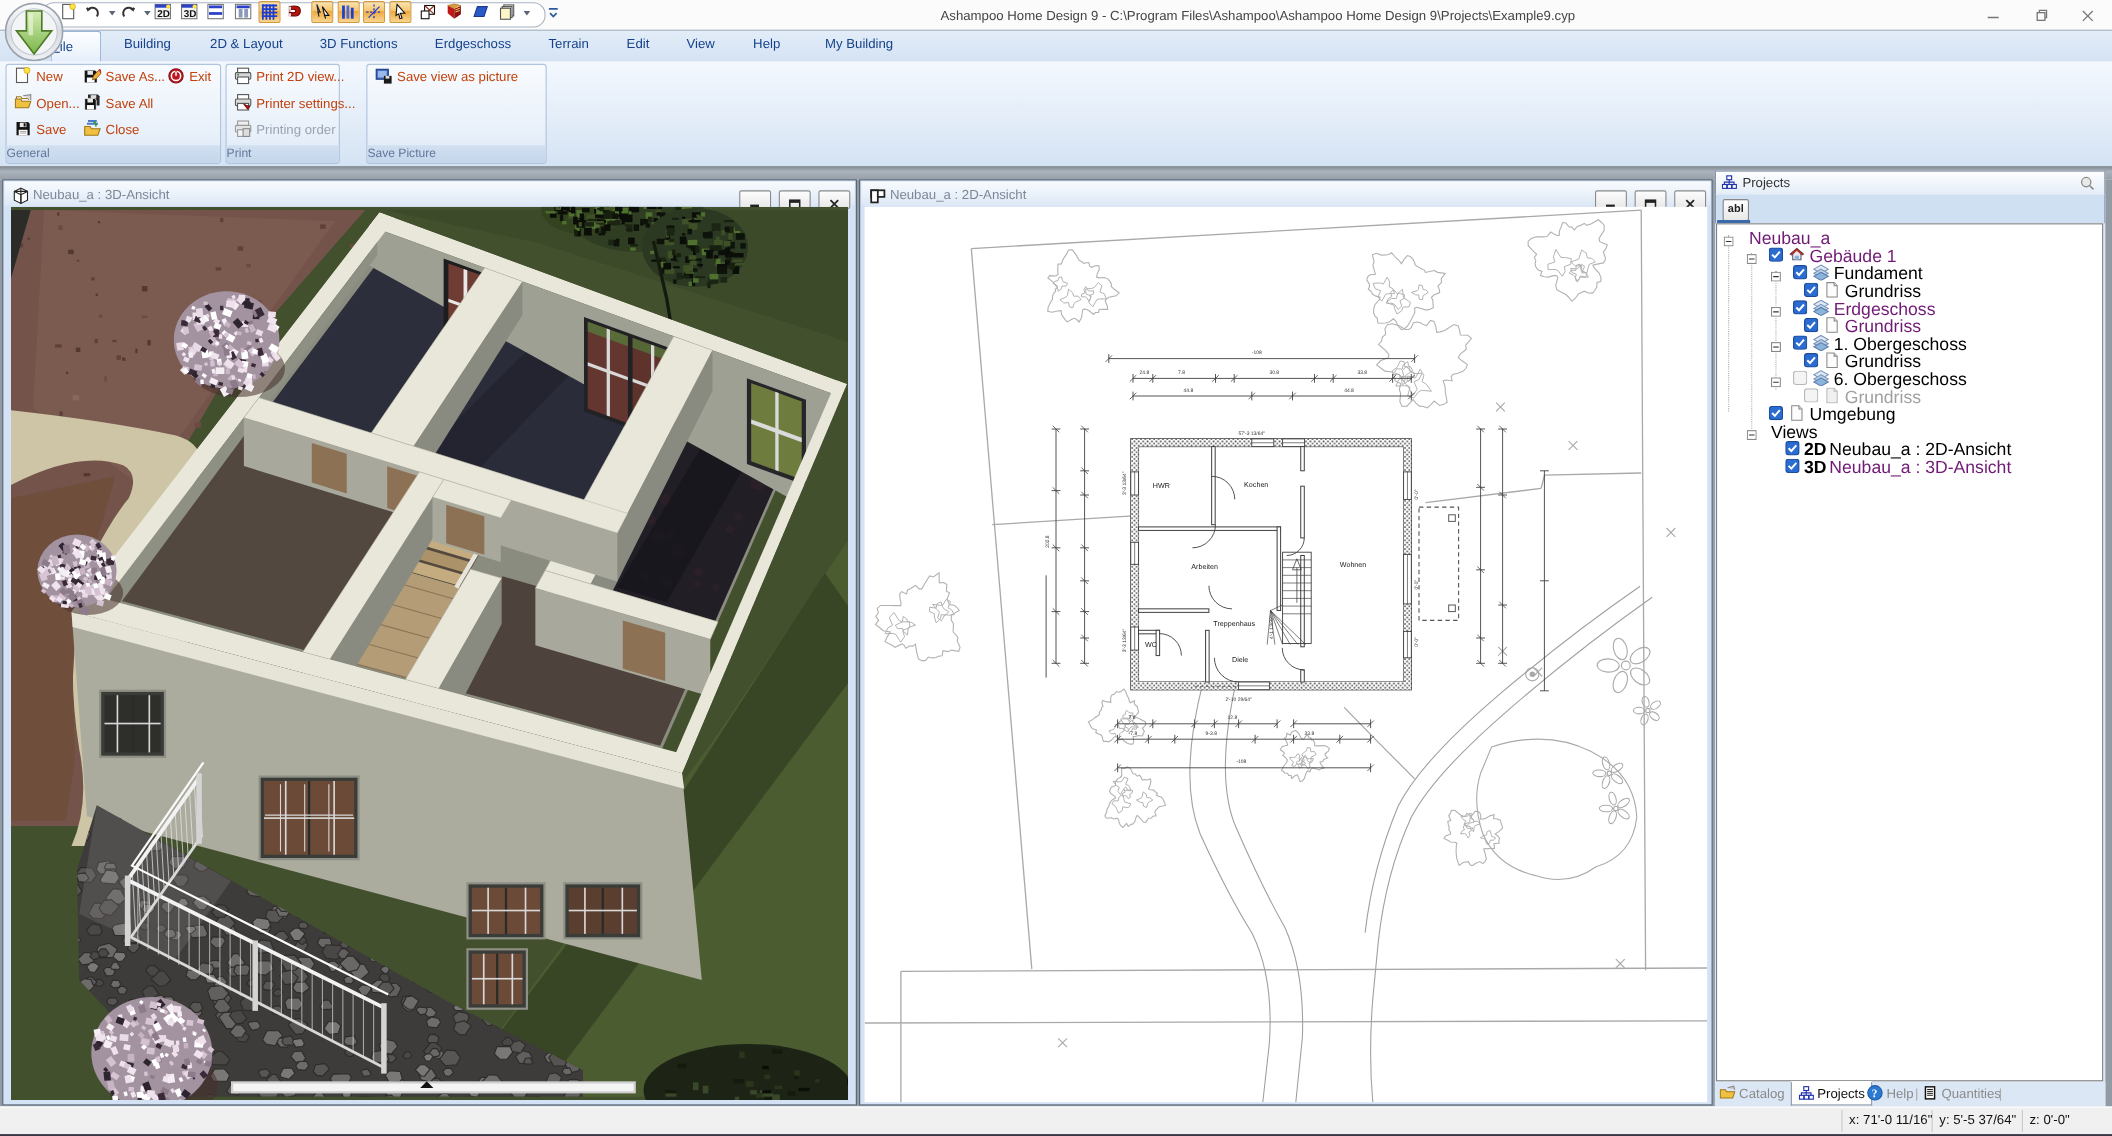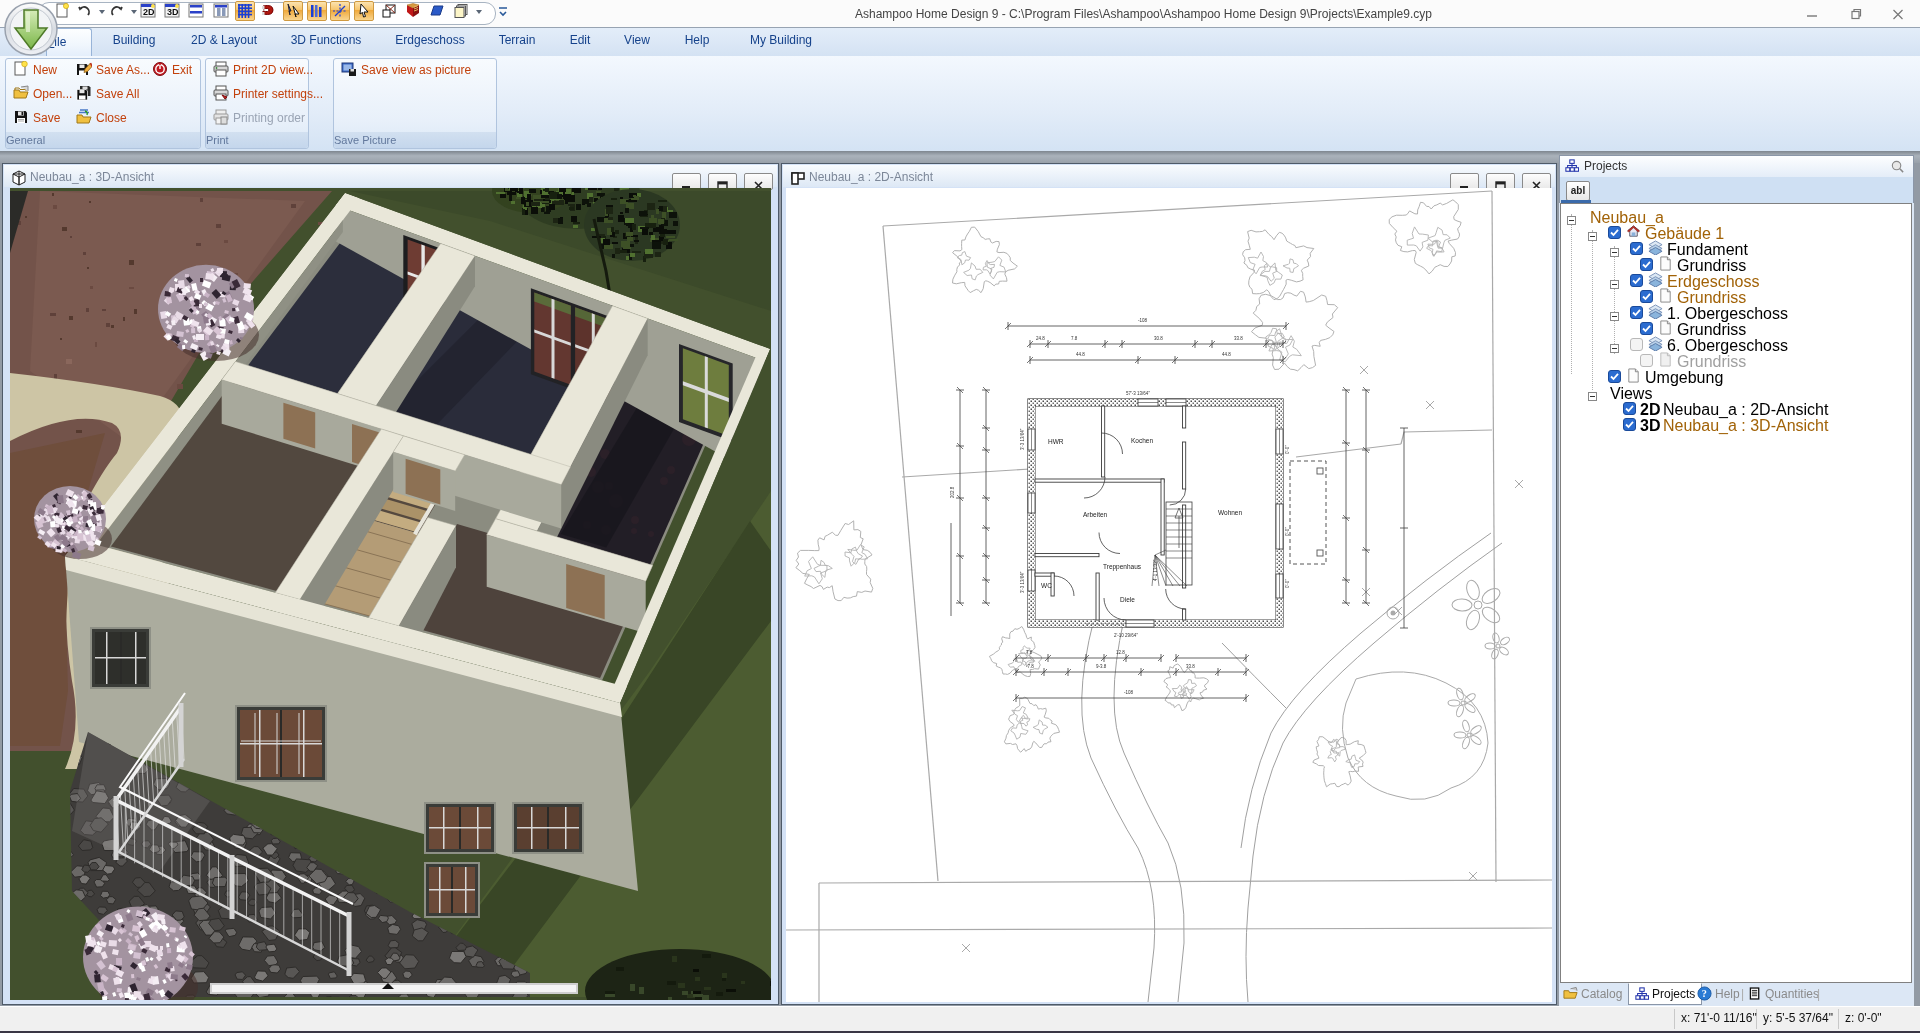--- a/index.html
+++ b/index.html
@@ -27,21 +27,21 @@
 .cwin .ctitle .tx{position:absolute;left:26px;top:0}
 .wb{position:absolute;top:8px;width:29px;height:17px;background:linear-gradient(#fdfdfd,#e8e8e8);border:1px solid #8a8a8a;border-radius:2px;text-align:center}
 .wb svg{margin-top:3px}
 #proj{left:1559px;top:155px;width:355px;height:851px;background:#dce7f5}
 #projhdr{left:1559px;top:155px;width:355px;height:22px;background:linear-gradient(#fdfeff,#e4edf8);border:1px solid #8a96a8;border-bottom:none;font-size:12px;color:#333;line-height:21px}
 #projtabs{left:1559px;top:177px;width:355px;height:26px;background:#cfe0f3;border-left:1px solid #8a96a8;border-right:1px solid #8a96a8}
 #abl{position:absolute;left:6px;top:4px;width:24px;height:20px;background:linear-gradient(#fff,#e8e8e8);border:1px solid #888;border-radius:2px;font-size:10px;font-weight:bold;text-align:center;line-height:18px;color:#222}
 #tree{left:1560px;top:203px;width:352px;height:780px;background:#fff;border:1px solid #808080;font-size:12px}
 .trow{position:absolute;height:16px;white-space:nowrap}
 .trow .cb{position:absolute;top:1px}
-.red{color:#a16207}
+.red{color:#701a75}
 .gray{color:#a0a0a0}
 .exp{position:absolute;width:9px;height:9px}
 .dots{position:absolute;border-left:1px dotted #b0b0b0}
 #btabs{left:1559px;top:984px;width:355px;height:22px;background:#dce7f5;font-size:12px;color:#8a8a8a}
 .btab{position:absolute;top:0;height:21px;line-height:20px}
 .btab svg{vertical-align:-3px;margin-right:3px}
 #statusbar{left:0;top:1006px;width:1920px;height:25px;background:#f0f0f0;border-top:1px solid #fff;font-size:12px;color:#111}
 #statusbar .seg{position:absolute;top:4px}
 .vsep{position:absolute;top:2px;height:20px;border-left:1px solid #c8c8c8}
 #botline{left:0;top:1031px;width:1920px;height:2px;background:#3a3644}

